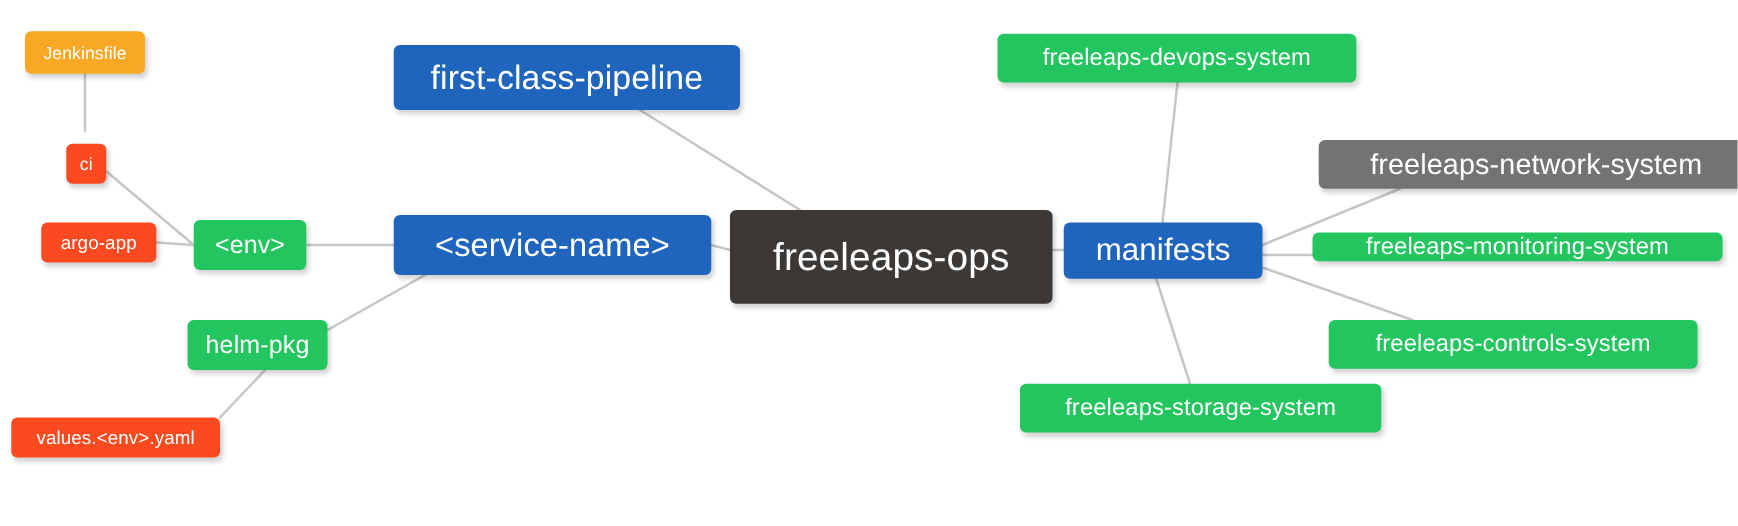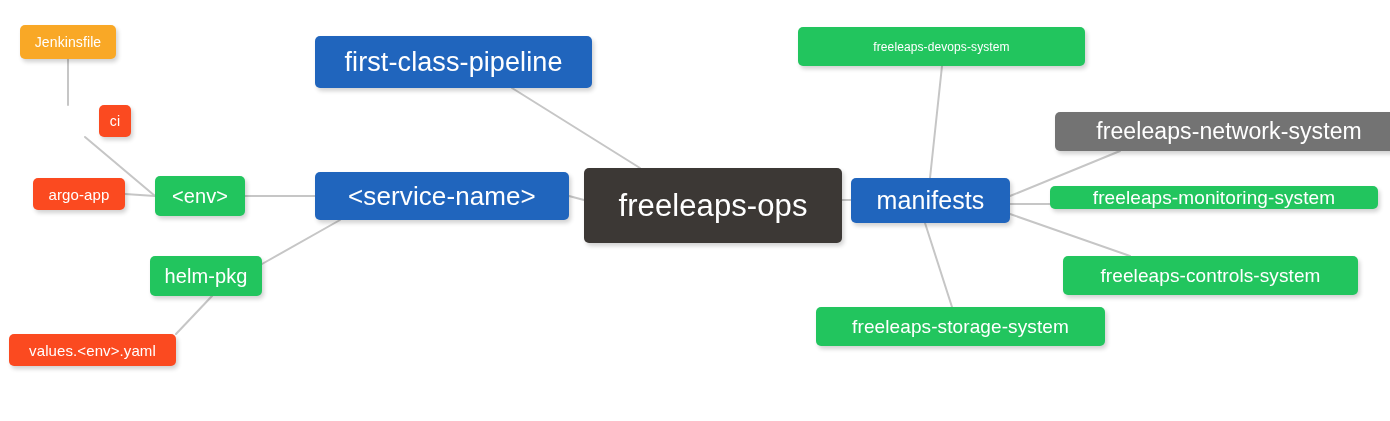--- a/index.html
+++ b/index.html
@@ -60,21 +60,21 @@
       <line x1="1010" y1="196" x2="1120" y2="151" stroke="#c6c6c6" stroke-width="2" stroke-linecap="round"></line>
       <line x1="1010" y1="204" x2="1050" y2="204" stroke="#c6c6c6" stroke-width="2" stroke-linecap="round"></line>
       <line x1="1010" y1="214" x2="1130" y2="256" stroke="#c6c6c6" stroke-width="2" stroke-linecap="round"></line>
       <line x1="925" y1="223" x2="952" y2="307" stroke="#c6c6c6" stroke-width="2" stroke-linecap="round"></line>
     </svg>
 
   <div id="node-layer">
       <div class="node" style="left: 20px; top: 25px; width: 96px; height: 34px; background: rgb(249, 168, 38); font-size: 14px;">
         <span class="node-label">Jenkinsfile</span>
       </div>
-      <div class="node" style="left: 53px; top: 105px; width: 32px; height: 32px; background: rgb(251, 74, 32); font-size: 14px; margin-left: 46px;">
+      <div class="node" style="left: 53px; top: 115px; width: 32px; height: 32px; background: rgb(251, 74, 32); font-size: 14px;">
         <span class="node-label">ci</span>
       </div>
       <div class="node" style="left: 33px; top: 178px; width: 92px; height: 32px; background: rgb(251, 74, 32); font-size: 15px;">
         <span class="node-label">argo-app</span>
       </div>
       <div class="node" style="left: 155px; top: 176px; width: 90px; height: 40px; background: rgb(34, 197, 94); font-size: 20px; align-items: center;">
         <span class="node-label">&lt;env&gt;</span>
       </div>
       <div class="node" style="left: 150px; top: 256px; width: 112px; height: 40px; background: rgb(34, 197, 94); font-size: 20px;">
         <span class="node-label">helm-pkg</span>
@@ -87,21 +87,21 @@
       </div>
       <div class="node" style="left: 315px; top: 172px; width: 254px; height: 48px; background: rgb(32, 101, 189); font-size: 26px;">
         <span class="node-label">&lt;service-name&gt;</span>
       </div>
       <div class="node" style="left: 584px; top: 168px; width: 258px; height: 75px; background: rgb(60, 56, 53); font-size: 31px;">
         <span class="node-label">freeleaps-ops</span>
       </div>
       <div class="node" style="left: 851px; top: 178px; width: 159px; height: 45px; background: rgb(32, 101, 189); font-size: 25px;">
         <span class="node-label">manifests</span>
       </div>
-      <div class="node" style="left: 798px; top: 27px; width: 287px; height: 39px; background: rgb(34, 197, 94); font-size: 12px; justify-content: center;">
+      <div class="node" style="left: 798px; top: 27px; width: 287px; height: 39px; background: rgb(34, 197, 94); font-size: 19px; justify-content: center;">
         <span class="node-label">freeleaps-devops-system</span>
       </div>
       <div class="node" style="left: 1055px; top: 112px; width: 348px; height: 39px; background: #737373; font-size: 23px;">
         <span class="node-label">freeleaps-network-system</span>
       </div>
       <div class="node" style="left: 1050px; top: 186px; width: 328px; height: 23px; background: rgb(34, 197, 94); font-size: 19px;">
         <span class="node-label">freeleaps-monitoring-system</span>
       </div>
       <div class="node" style="left: 1063px; top: 256px; width: 295px; height: 39px; background: rgb(34, 197, 94); font-size: 19px; text-align: right;">
         <span class="node-label">freeleaps-controls-system</span>

